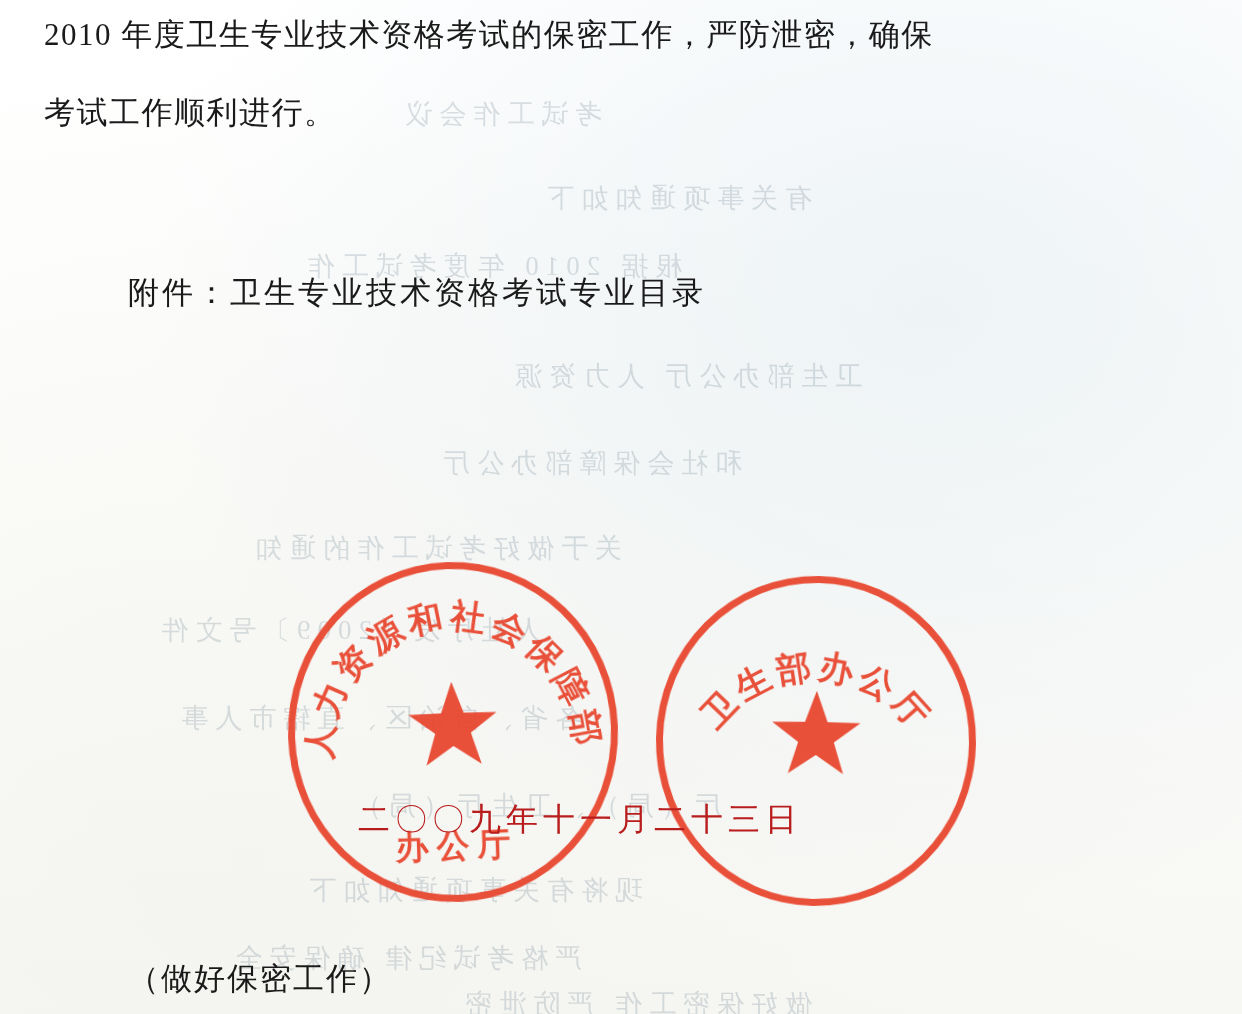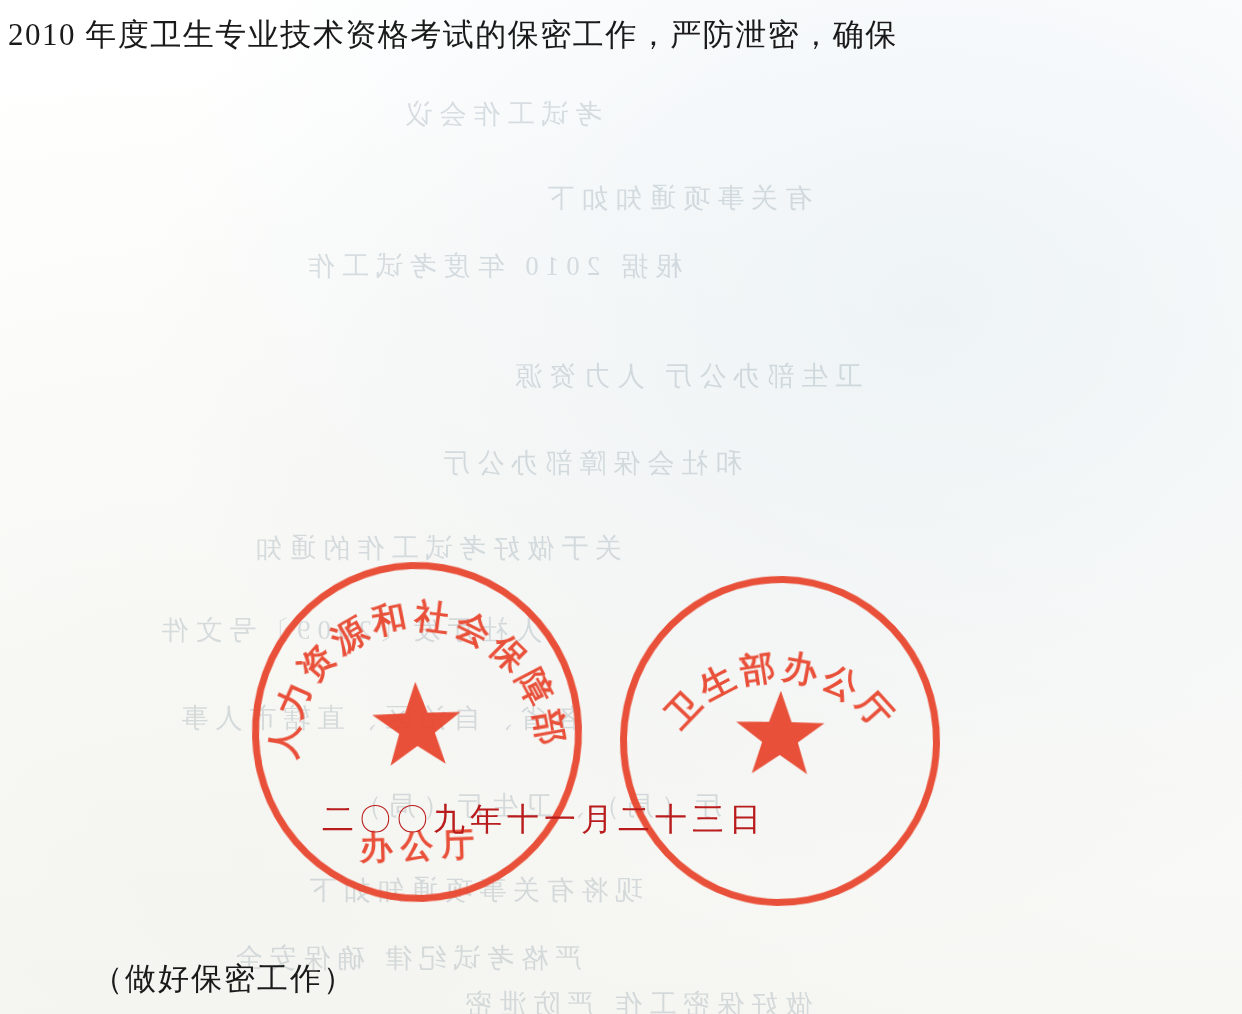--- a/index.html
+++ b/index.html
@@ -41,20 +41,21 @@
     position: absolute;
     white-space: nowrap;
     font-size: 27px;
     letter-spacing: 7px;
     filter: blur(0.5px);
   }
 
   .doc-body {
     position: absolute;
     inset: 0;
+    margin-left: 36px;
   }
 
   .para {
     position: absolute;
     font-size: 31px;
     line-height: 58px;
     letter-spacing: 1.5px;
     white-space: nowrap;
   }
   #para-1 { top: 6px; left: 8px; }
@@ -159,21 +160,23 @@
   <div class="bleed-line" style="top:700px; left:660px;">各省、自治区、直辖市人事</div>
   <div class="bleed-line" style="top:788px; left:520px;">厅（局）、卫生厅（局）</div>
   <div class="bleed-line" style="top:872px; left:600px;">现将有关事项通知如下</div>
   <div class="bleed-line" style="top:940px; left:660px;">严格考试纪律 确保安全</div>
   <div class="bleed-line" style="top:986px; left:430px;">做好保密工作 严防泄密</div>
 </div>
 
 <div class="doc-body">
 
   <div class="para" id="para-1">2010 年度卫生专业技术资格考试的保密工作，严防泄密，确保</div>
-
+  <div class="para" id="para-2">考试工作顺利进行。</div>
+
+  <div class="para" id="attachment">附件：卫生专业技术资格考试专业目录</div>
 
   <div class="seal-area">
 
     <div class="seal seal-left">
       <div class="arc-text">
         <svg viewBox="0 0 330 340">
           <defs>
             <path id="arcLeft" d="M 38,210 A 128,132 0 1 1 292,210" fill="none"></path>
           </defs>
           <text>

